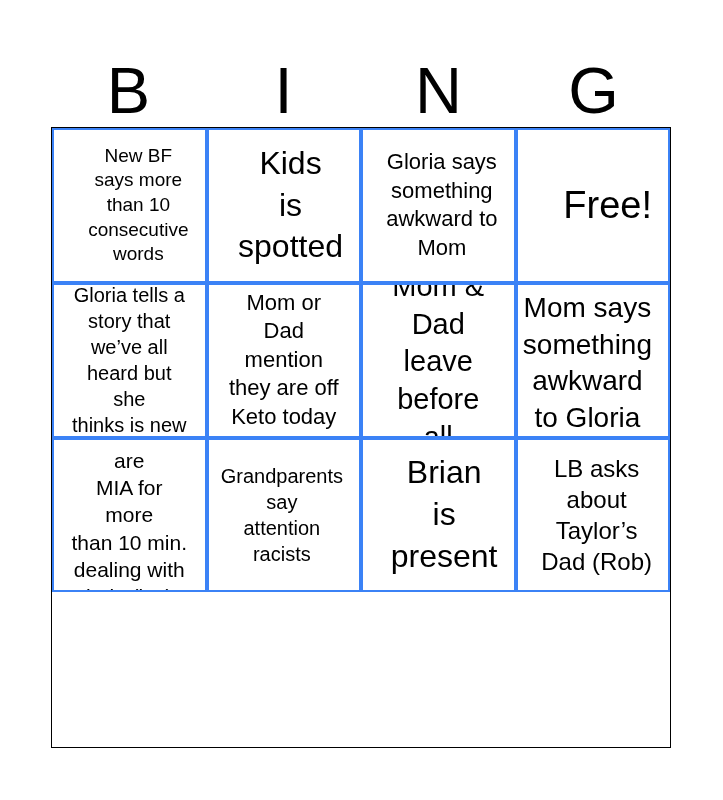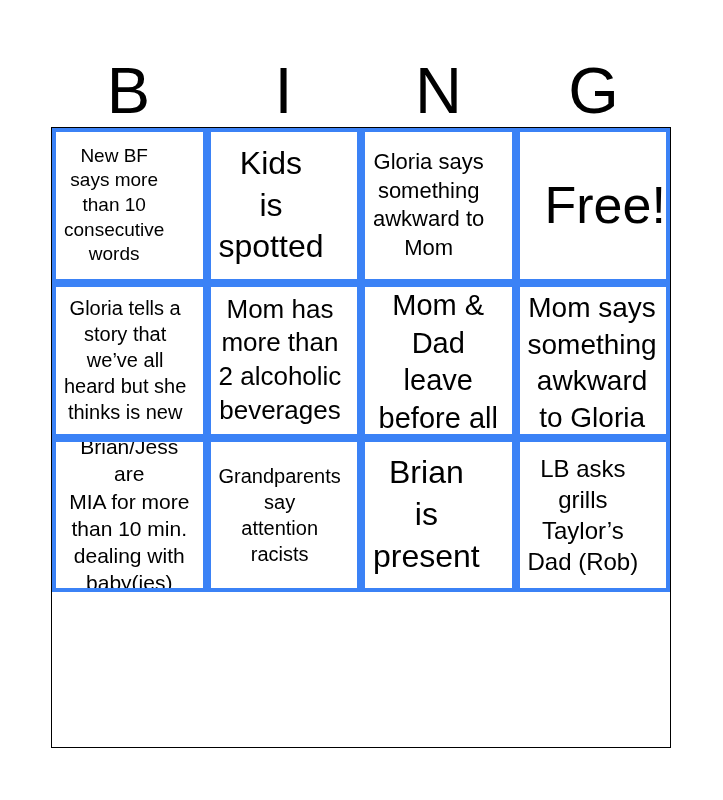--- a/index.html
+++ b/index.html
@@ -37,26 +37,26 @@
     height: 621px;
     box-sizing: border-box;
     border: 1px solid #000000;
     display: grid;
     grid-template-columns: repeat(4, 1fr);
     grid-template-rows: repeat(4, 1fr);
     background: #ffffff;
   }
   .cell {
     box-sizing: border-box;
-    border: 4px solid #3b82f6;
+    border: 2px solid #3b82f6;
     display: flex;
     align-items: center;
-    justify-content: flex-start;
+    justify-content: flex-end;
     text-align: center;
-    padding: 2px 8px;
+    padding: 2px 16px;
     background: #ffffff;
     cursor: pointer;
     overflow: hidden;
   }
   .cell-text {
     white-space: pre-line;
     line-height: 1.3;
   }
 </style>
 </head>
@@ -83,34 +83,34 @@
 spotted</span>
   </div>
   <div class="cell">
     <span class="cell-text" style="font-size: 22px;">Gloria says
 something
 awkward to
 Mom</span>
   </div>
 
   <div class="cell">
-    <span class="cell-text" style="font-size: 52px; margin-left: 17px;">Free!</span>
+    <span class="cell-text" style="font-size: 38px; margin-left: 17px;">Free!</span>
   </div>
   <div class="cell">
     <span class="cell-text" style="font-size: 20px;">Gloria tells a
 story that
 we’ve all
 heard but she
 thinks is new</span>
   </div>
   <div class="cell">
-    <span class="cell-text" style="font-size: 26px;">Mom has
-more than
-2 alcoholic
-beverages</span>
+    <span class="cell-text" style="font-size: 22px;">Mom or Dad
+mention
+they are off
+Keto today</span>
   </div>
 
   <div class="cell">
     <span class="cell-text" style="font-size: 29px; margin-top: 42px;">Mom &amp;
 Dad leave
 before all
 3 kids</span>
   </div>
   <div class="cell">
     <span class="cell-text" style="font-size: 28px; margin-top: 6px;">Mom says
@@ -132,17 +132,17 @@
 attention
 racists</span>
   </div>
   <div class="cell">
     <span class="cell-text" style="font-size: 32px;">Brian
 is
 present</span>
   </div>
   <div class="cell">
     <span class="cell-text" style="font-size: 24px;">LB asks
-grills
+about
 Taylor’s
 Dad (Rob)</span>
   </div>
 </div>
 
 </body></html>

